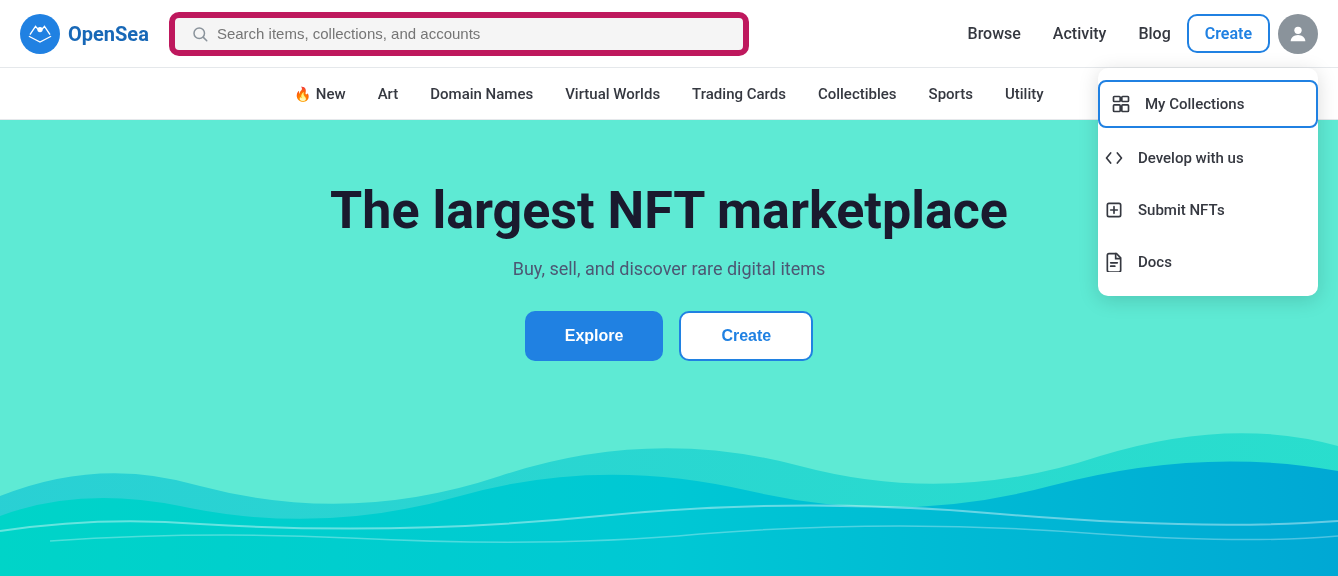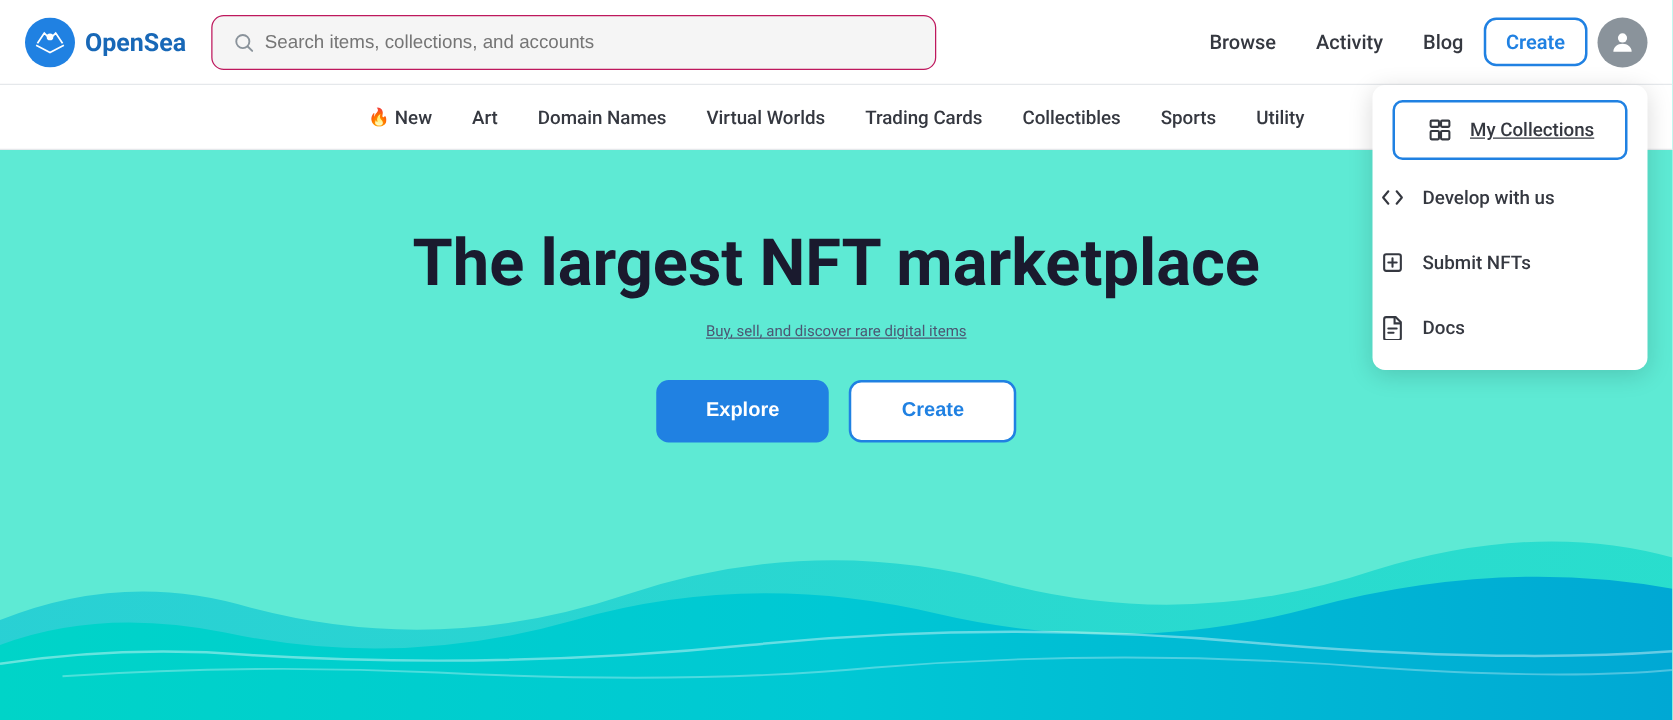--- a/index.html
+++ b/index.html
@@ -34,21 +34,21 @@
       color: #1868b7;
     }
     .search-bar {
       display: flex;
       align-items: center;
       background: #f5f5f5;
       border-radius: 10px;
       padding: 0 16px;
       height: 44px;
       width: 580px;
-      border: 1px solid #be185d;
+      border: 6px solid #be185d;
       gap: 8px;
     }
     .search-bar input {
       border: none;
       background: transparent;
       font-size: 15px;
       color: #8a939b;
       width: 100%;
       outline: none;
     }
@@ -132,23 +132,22 @@
       gap: 12px;
       padding: 14px 4px;
       font-size: 15px;
       font-weight: 500;
       color: #353840;
       cursor: pointer;
     }
     .dropdown-item.active {
       border: 2px solid #2081e2;
       border-radius: 8px;
-      margin: 4px 16px;
-      padding: 10px 24px;
-      text-decoration: underline;
+      margin: 4px 0;
+      padding: 10px 9px;
     }
     .dropdown-icon {
       width: 24px;
       height: 24px;
       display: flex;
       align-items: center;
       justify-content: center;
       font-size: 16px;
       color: #353840;
     }
@@ -167,25 +166,24 @@
     }
     .hero-title {
       font-size: 52px;
       font-weight: 700;
       color: #1a1a2e;
       text-align: center;
       line-height: 1.2;
       z-index: 2;
     }
     .hero-subtitle {
-      font-size: 12px;
+      font-size: 18px;
       color: #4c5773;
       margin-top: 16px;
       z-index: 2;
-      text-decoration: underline;
     }
     .hero-buttons {
       display: flex;
       gap: 16px;
       margin-top: 32px;
       z-index: 2;
     }
     .btn-explore {
       padding: 14px 40px;
       background: #2081e2;

